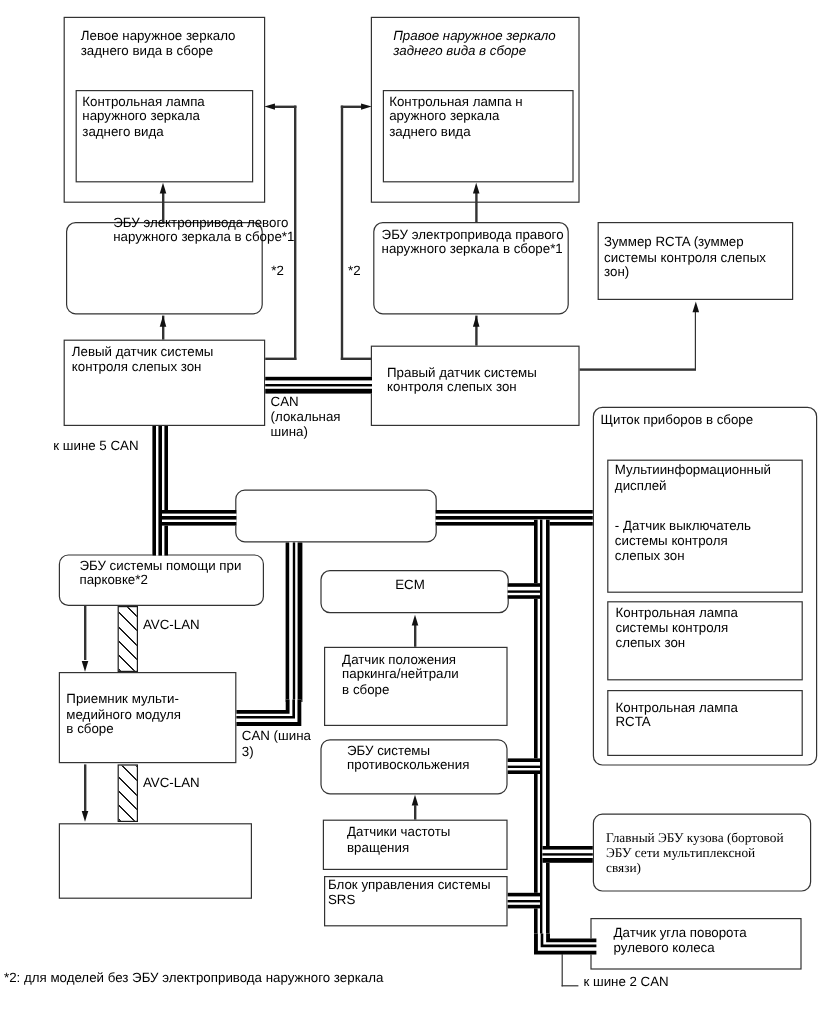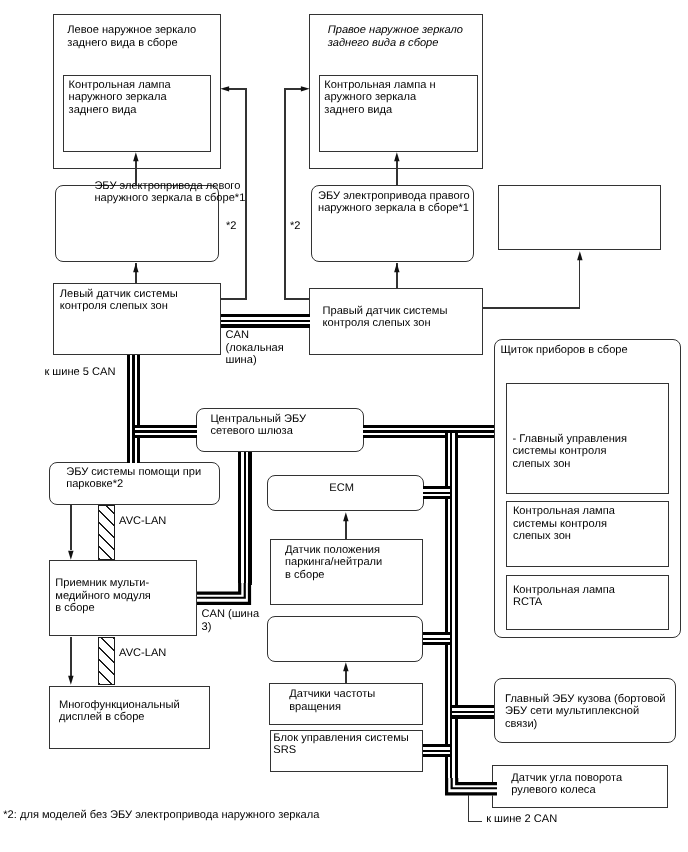--- a/index.html
+++ b/index.html
@@ -58,75 +58,78 @@
 
   <div class="box rnd" style="left:310.6px;top:185.1px;width:163.6px;height:76.9px;"></div>
   <div class="txt" style="left:318px;top:190px;">ЭБУ электропривода правого
 наружного зеркала в сборе*1</div>
 
   <div class="box" style="left:308.9px;top:287.6px;width:174px;height:67.3px;"></div>
   <div class="txt" style="left:322.5px;top:304.9px;">Правый датчик системы
 контроля слепых зон</div>
 
   <div class="box" style="left:497.5px;top:185px;width:163.4px;height:65.4px;"></div>
+  <div class="txt" style="left:503.4px;top:196.2px;">Зуммер RCTA (зуммер
+системы контроля слепых
+зон)</div>
 
   <div class="box rnd" style="left:494.3px;top:339.3px;width:187px;height:299.2px;"></div>
   <div class="txt" style="left:500.4px;top:343.8px;">Щиток приборов в сборе</div>
 
   <div class="box" style="left:505.7px;top:382.5px;width:163.8px;height:111.7px;"></div>
-  <div class="txt" style="left:512.4px;top:432.7px;">- Главный управления
+  <div class="txt" style="left:512.4px;top:386.4px;">Мультиинформационный
+дисплей</div>
+  <div class="txt" style="left:512.4px;top:432.7px;">- Датчик выключатель
 системы контроля
 слепых зон</div>
 
   <div class="box" style="left:505.7px;top:501px;width:163.8px;height:65.6px;"></div>
   <div class="txt" style="left:512.9px;top:505.3px;">Контрольная лампа
 системы контроля
 слепых зон</div>
 
   <div class="box" style="left:505.7px;top:574.7px;width:163.8px;height:55.4px;"></div>
   <div class="txt" style="left:512.9px;top:583.9px;">Контрольная лампа
 RCTA</div>
 
   <div class="box rnd" style="left:196px;top:408.4px;width:167.5px;height:43.6px;"></div>
-  <div class="txt" style="left:210.4px;top:412.8px;">Центральный ЭБУ
-сетевого шлюза</div>
 
   <div class="box rnd" style="left:49.2px;top:462.2px;width:170.7px;height:42.8px;"></div>
   <div class="txt" style="left:66.2px;top:466px;">ЭБУ системы помощи при
 парковке*2</div>
 
   <div class="box" style="left:48.8px;top:560.3px;width:148.2px;height:75.8px;"></div>
   <div class="txt" style="left:55.3px;top:577.4px;">Приемник мульти-
 медийного модуля
 в сборе</div>
 
   <div class="box" style="left:49.3px;top:685.6px;width:161.1px;height:63.6px;"></div>
-  <div class="txt" style="left:59px;top:698.7px;">Многофункциональный
-дисплей в сборе</div>
 
   <div class="box rnd" style="left:267.3px;top:475.2px;width:156.3px;height:35.4px;"></div>
   <div class="txt ctr" style="left:263.5px;top:482.2px;width:156.3px;">ECM</div>
 
   <div class="box" style="left:269.5px;top:539.2px;width:153.3px;height:66.1px;"></div>
   <div class="txt" style="left:285.1px;top:543.7px;">Датчик положения
 паркинга/нейтрали
 в сборе</div>
 
   <div class="box rnd" style="left:267.4px;top:615.7px;width:155.7px;height:46.6px;"></div>
+  <div class="txt" style="left:289.2px;top:619.8px;">ЭБУ системы
+противоскольжения</div>
 
   <div class="box" style="left:269.4px;top:683.1px;width:153.4px;height:41.9px;"></div>
   <div class="txt" style="left:289.2px;top:688.1px;">Датчики частоты
 вращения</div>
 
   <div class="box" style="left:269.6px;top:729.6px;width:153.2px;height:42.1px;"></div>
   <div class="txt" style="left:273.3px;top:731.9px;">Блок управления системы
 SRS</div>
 
   <div class="box rnd" style="left:493.7px;top:678.3px;width:182.5px;height:65.1px;"></div>
-  <div class="txt" style="left:505px;top:692.9px;">Главный ЭБУ кузова (бортовой
+  <div class="txt" style="left:505px;top:692.9px;font-family:Liberation Serif, serif;">Главный ЭБУ кузова (бортовой
 ЭБУ сети мультиплексной
 связи)</div>
 
   <div class="box" style="left:492.4px;top:765px;width:175.8px;height:43px;"></div>
   <div class="txt" style="left:511.3px;top:771.6px;">Датчик угла поворота
 рулевого колеса</div>
 
   <div class="txt" style="left:225.5px;top:329.2px;">CAN
 (локальная
 шина)</div>

